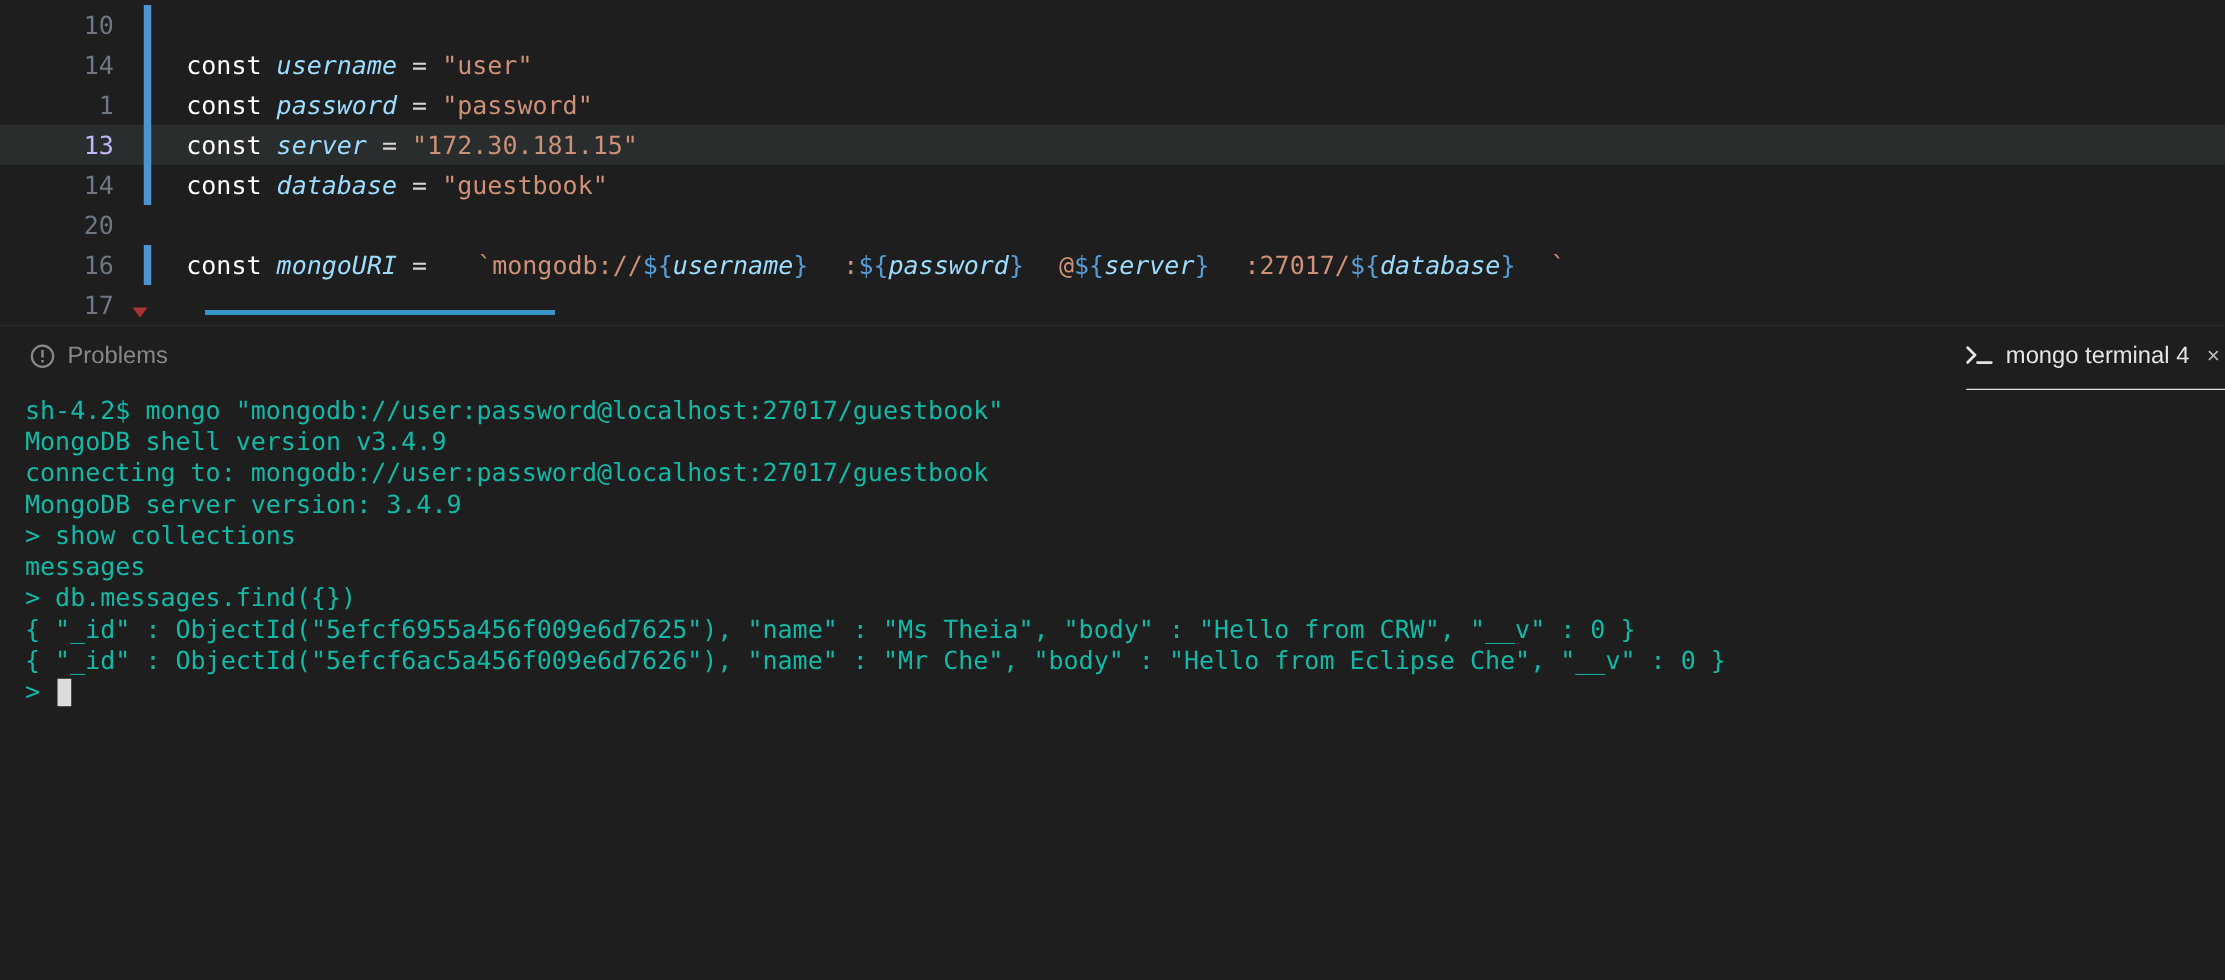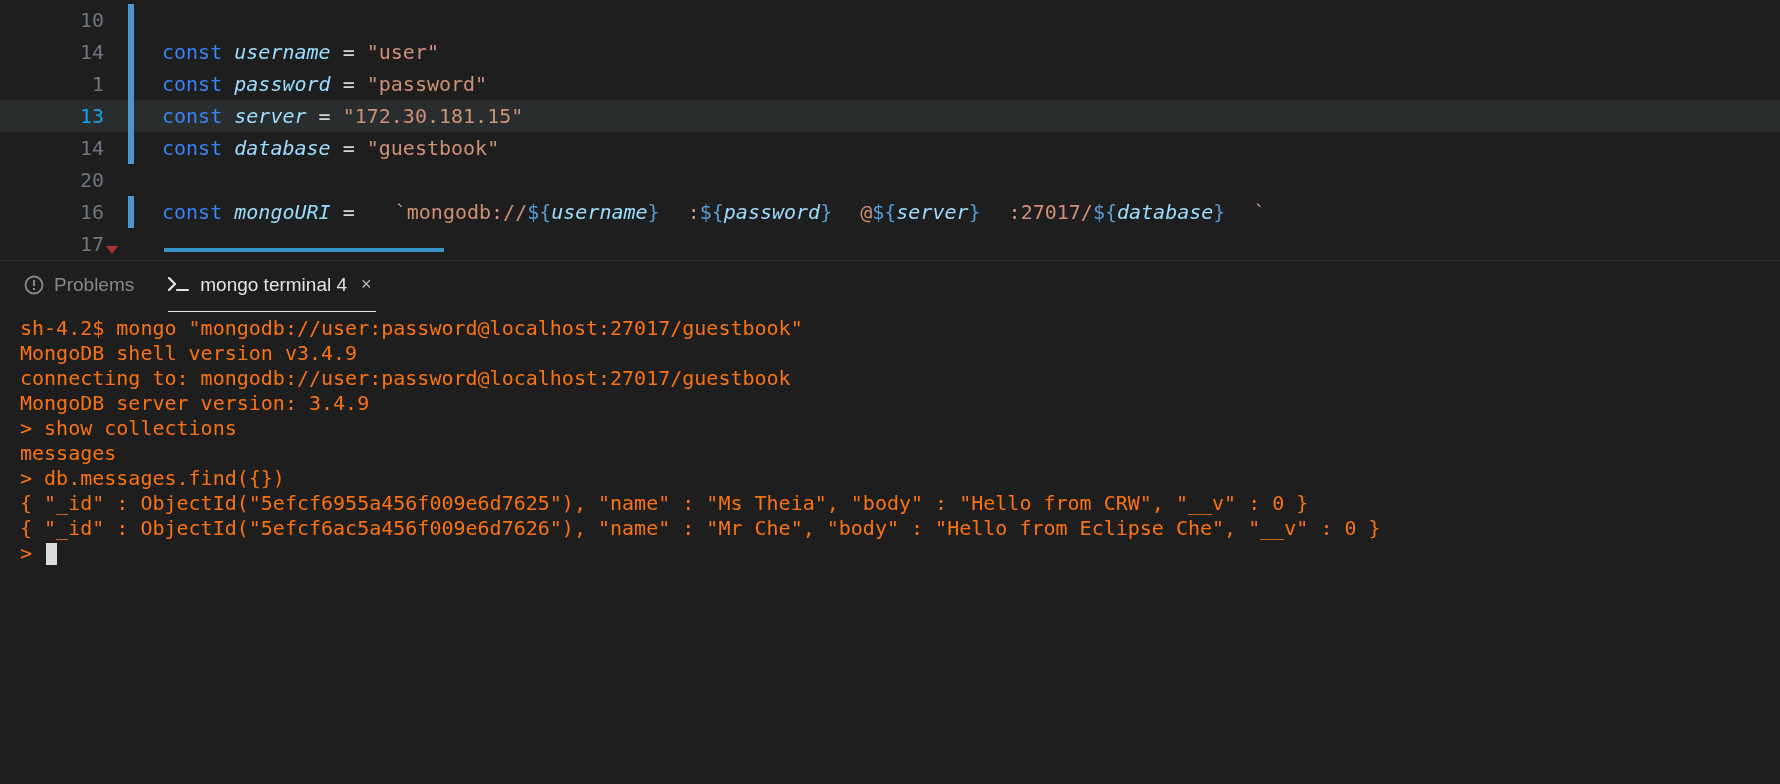--- a/index.html
+++ b/index.html
@@ -19,56 +19,57 @@
   .code-line {
     display: flex;
     align-items: center;
     height: 32px;
     white-space: pre;
   }
   .code-line.active {
     background: #2a2d2e;
   }
   .line-number {
-    width: 128px;
+    width: 115px;
     text-align: right;
     padding-right: 24px;
     color: #6e7681;
     font-size: 20px;
     user-select: none;
   }
-  .line-number.active { color: #0ea5e9; }
+  .line-number.active { color: #c4b5fd; }
   .git-bar {
     width: 6px;
     height: 32px;
     background: #4e94ce;
     margin-right: 28px;
   }
   .git-bar.none { background: transparent; }
   .code-content { white-space: pre; }
 
-  .tok-kw   { color: #3b82f6; text-align: right; }     
+  .tok-kw   { color: #ffffff; text-align: right; }     
   .tok-var  { color: #9cdcfe; font-style: italic; }
   .tok-str  { color: #ce9178; }
   .tok-tpl  { color: #ce9178; margin-left: 28px; }
   .tok-interp { color: #569cd6; }
   .tok-intvar { color: #9cdcfe; font-style: italic;}
   .tok-op   { color: #d4d4d4; }
 
   .tab-bar {
     display: flex;
     align-items: center;
     height: 48px;
     background: #1e1e1e;
     padding-left: 24px;
     font-family: -apple-system, "Segoe UI", Arial, sans-serif;
     font-size: 19px;
     color: #888;
     border-top: 1px solid #2d2d2d;
     gap: 34px;
+    justify-content: space-between;
   }
   .tab-item {
     display: flex;
     align-items: center;
     gap: 10px;
     padding: 6px 0;
   }
   .tab-item.active { color: #e4e4e4; }
   .tab-item.active .tab-label { font-weight: 500; }
   .tab-underline {
@@ -81,21 +82,21 @@
     right: 0;
     bottom: -10px;
     height: 1px;
     background: #e4e4e4;
   }
   .ico { display: inline-flex; align-items: center; justify-content: center; }
   .close-x { color: #bbb; font-size: 18px; padding: 0 4px;}
 
   .terminal {
     background: #1e1e1e;
-    color: #f97316;
+    color: #14b8a6;
     font-family: "Menlo", "Monaco", "Consolas", monospace;
     font-size: 20px;
     line-height: 25px;
     padding: 8px 20px 20px 20px;
     white-space: pre;
   }
   .term-cursor {
     display: inline-block;
     width: 11px;
     height: 22px;

